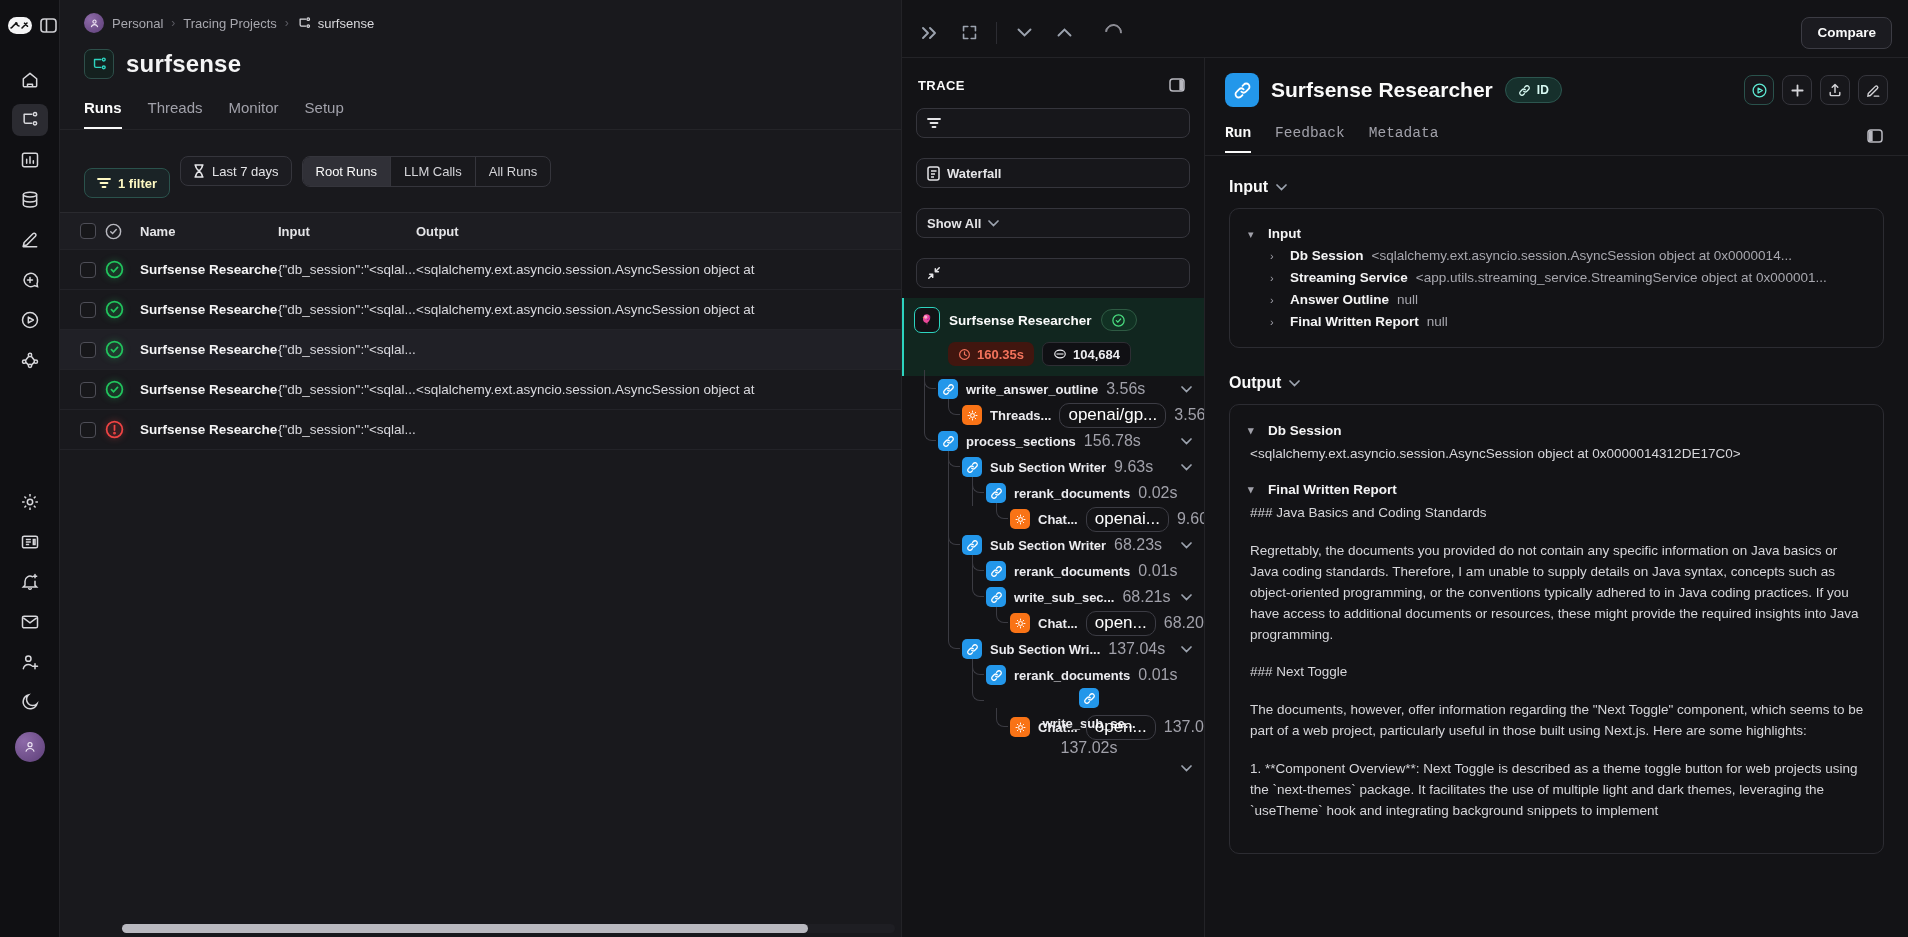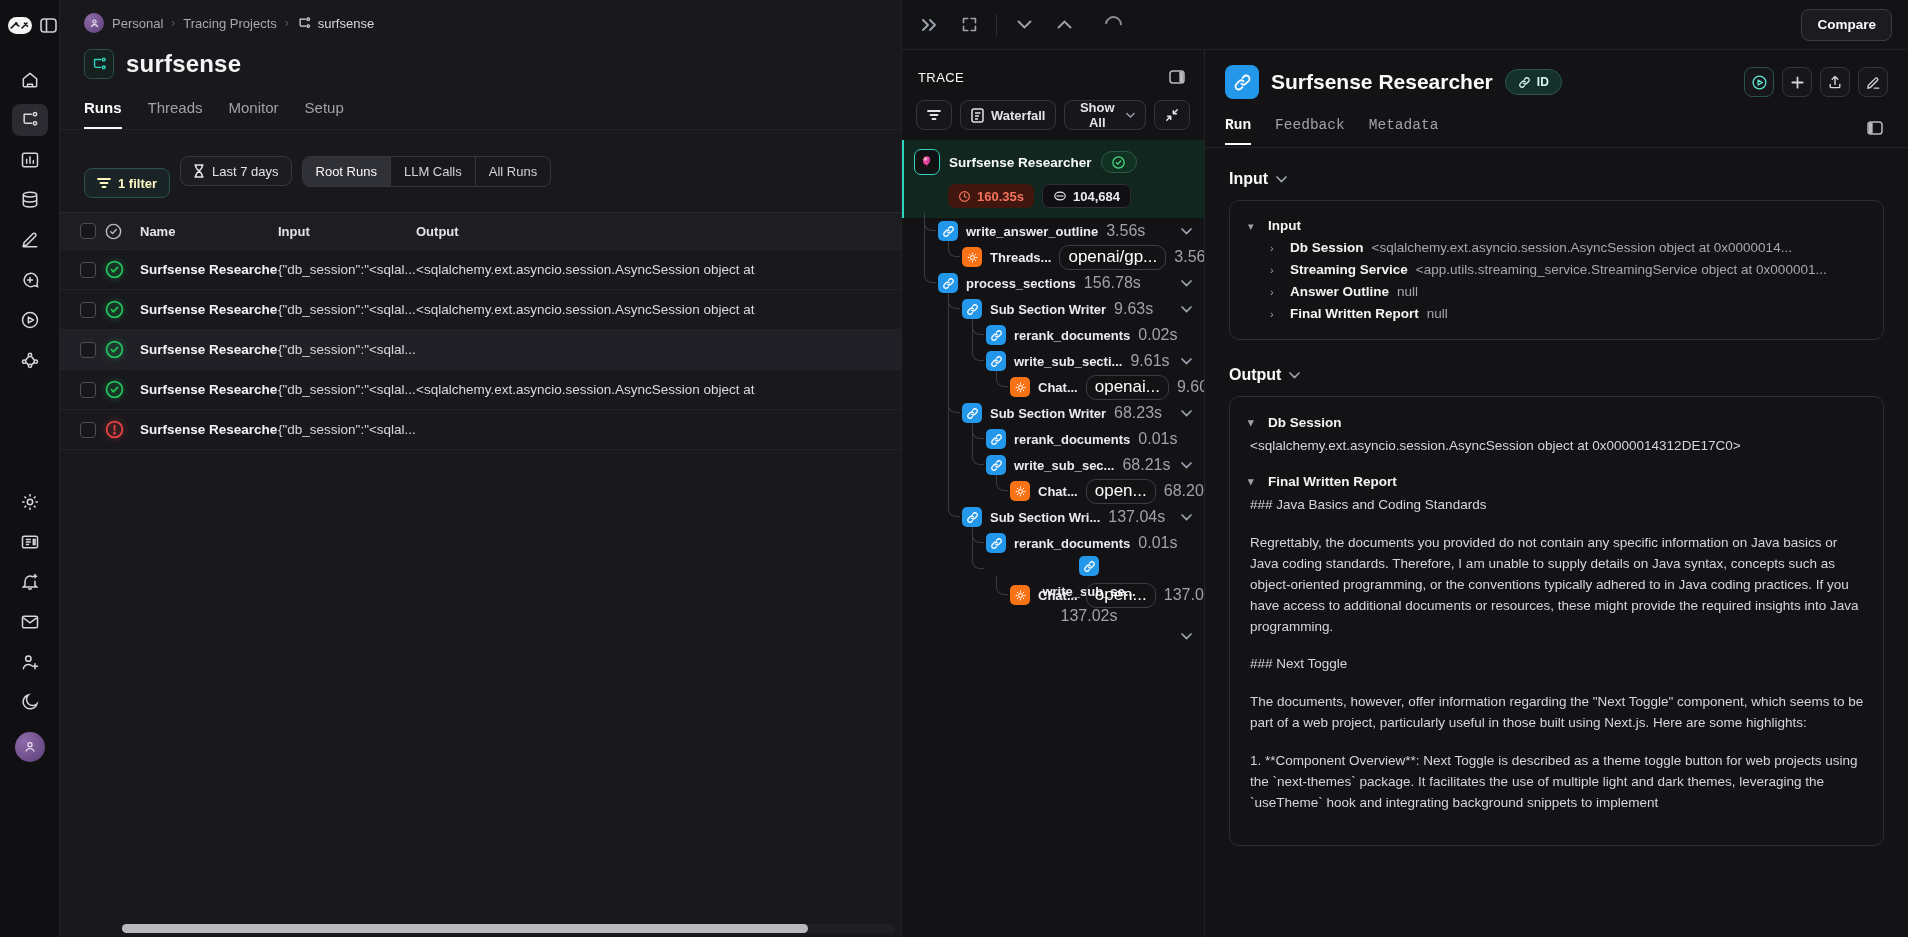--- a/index.html
+++ b/index.html
@@ -43,33 +43,33 @@
   .t-head { background:#1d1d22; border-top:1px solid #2a2a2f; height:38px; font-weight:bold; color:#e4e4e7; font-size:13px; }
   .t-row .cell { overflow:hidden; white-space:nowrap; padding-right:14px; }
   .t-row.highlight { background:#202026; }
   .checkbox { width:16px; height:16px; border:1.5px solid #4e4e57; border-radius:4px; background:#17171a; cursor:pointer; }
   .cell-name { font-weight:bold; color:#f4f4f5; }
   .cell-io { color:#d9d9de; }
   .hscroll-track { position:absolute; left:62px; right:6px; bottom:4px; height:9px; border-radius:6px; background:#1e1e23; }
   .hscroll-thumb { position:absolute; left:0; top:0; height:9px; width:686px; border-radius:6px; background:#b9b9c0; cursor:grab; }
 
   
-  .right-region { flex:1; display:flex; flex-direction:column; min-width:0; }
+  .right-region { flex:1; display:flex; flex-direction:column; min-width:0;margin-top:8px; }
   .topbar { height:50px; flex:none; border-bottom:1px solid #232327; display:flex; align-items:center; padding:0 16px 0 14px; gap:14px; color:#9ca3af; }
   .topbar .vdiv { width:1px; height:22px; background:#2c2c32; }
   .icon-btn { display:flex; align-items:center; justify-content:center; width:26px; height:26px; border-radius:6px; cursor:pointer; color:#9ca3af; }
   .spinner { width:17px; height:17px; border-radius:50%; border:2.5px solid #8b8b93; border-left-color:transparent; border-bottom-color:transparent; transform:rotate(-40deg); }
   .compare-btn { margin-left:auto; height:32px; padding:0 15px; border:1px solid #3c3c44; border-radius:8px; background:#1b1b20; color:#fafafa; font-size:13.5px; font-weight:bold; display:flex; align-items:center; cursor:pointer; }
   .panels { flex:1; display:flex; min-height:0; }
 
   
   .trace-panel { width:303px; flex:none; border-right:1px solid #232327; display:flex; flex-direction:column; overflow:hidden; }
   .trace-head { display:flex; align-items:center; justify-content:space-between; padding:14px 14px 4px 16px; }
-  .trace-title { font-size:13px; font-weight:normal; letter-spacing:.4px; color:#fafafa; }
-  .trace-toolbar { display:flex; gap:8px; padding:6px 14px 10px 14px; }
+  .trace-title { font-size:13px; font-weight:bold; letter-spacing:.4px; color:#fafafa; }
+  .trace-toolbar { display:flex; gap:20px; padding:6px 14px 10px 14px;flex-direction:column; }
   .tool-btn { height:30px; display:inline-flex; align-items:center; gap:7px; padding:0 10px; border:1px solid #35353c; border-radius:8px; background:#17171b; font-size:13px; font-weight:bold; color:#e4e4e7; cursor:pointer; }
   .trace-tree { flex:1; overflow:hidden; padding-bottom:8px; }
   .root-row { background:#11261f; border-left:2px solid #2dd4bf; padding:9px 10px 10px 10px; cursor:pointer; }
   .root-line1 { display:flex; align-items:center; gap:9px; }
   .root-icon { width:26px; height:26px; border-radius:7px; border:1px solid #2dd4bf; background:#121215; display:flex; align-items:center; justify-content:center; flex:none; }
   .root-name { font-size:13.5px; font-weight:bold; color:#fafafa; white-space:nowrap; }
   .ok-pill { display:flex; align-items:center; justify-content:center; width:36px; height:22px; border:1px solid #2e5a43; border-radius:11px; background:rgba(34,197,94,.07); }
   .root-line2 { display:flex; gap:8px; margin:9px 0 0 34px; }
   .badge { display:inline-flex; align-items:center; gap:6px; height:24px; padding:0 10px; border-radius:7px; font-size:13px; font-weight:bold; }
   .badge.time { background:#41160f; color:#f3735c; }
@@ -550,37 +550,20 @@
                 <span class="hook" style="left: 70px;"></span>
                 <span class="node-icon chain">
                   <svg width="13" height="13" viewBox="0 0 20 20" fill="none" stroke="#fff" stroke-width="2" stroke-linecap="round">
                     <path d="M8.8 11.2a3.4 3.4 0 0 0 4.8 0l2.6-2.6a3.4 3.4 0 1 0-4.8-4.8L10 5.2"></path>
                     <path d="M11.2 8.8a3.4 3.4 0 0 0-4.8 0l-2.6 2.6a3.4 3.4 0 1 0 4.8 4.8L10 14.8"></path>
                   </svg>
                 </span>
                 <span class="node-name">rerank_documents</span>
                 <span class="node-dur">0.02s</span>
               </div>
-              <div class="node-row" style="padding-left: 84px;">
-                <span class="guide" style="left: 46px;"></span>
-                <span class="hook" style="left: 70px;"></span>
-                <span class="node-icon chain">
-                  <svg width="13" height="13" viewBox="0 0 20 20" fill="none" stroke="#fff" stroke-width="2" stroke-linecap="round">
-                    <path d="M8.8 11.2a3.4 3.4 0 0 0 4.8 0l2.6-2.6a3.4 3.4 0 1 0-4.8-4.8L10 5.2"></path>
-                    <path d="M11.2 8.8a3.4 3.4 0 0 0-4.8 0l-2.6 2.6a3.4 3.4 0 1 0 4.8 4.8L10 14.8"></path>
-                  </svg>
-                </span>
-                <span class="node-name">write_sub_secti...</span>
-                <span class="node-dur">9.61s</span>
-                <span class="node-chevron">
-                  <svg width="11" height="7" viewBox="0 0 11 7" fill="none" stroke="#9ca3af" stroke-width="1.7" stroke-linecap="round">
-                    <path d="m1 1 4.5 4.5L10 1"></path>
-                  </svg>
-                </span>
-              </div>
               <div class="node-row" style="padding-left: 108px;">
                 <span class="guide" style="left: 46px;"></span>
                 <span class="hook" style="left: 94px;"></span>
                 <span class="node-icon llm">
                   <svg width="13" height="13" viewBox="0 0 20 20" fill="none" stroke="#fff" stroke-width="1.5">
                     <circle cx="10" cy="10" r="3"></circle>
                     <path d="M10 2.5v3M10 14.5v3M2.5 10h3M14.5 10h3M4.7 4.7l2.1 2.1M13.2 13.2l2.1 2.1M15.3 4.7l-2.1 2.1M6.8 13.2l-2.1 2.1"></path>
                   </svg>
                 </span>
                 <span class="node-name">Chat...</span>

